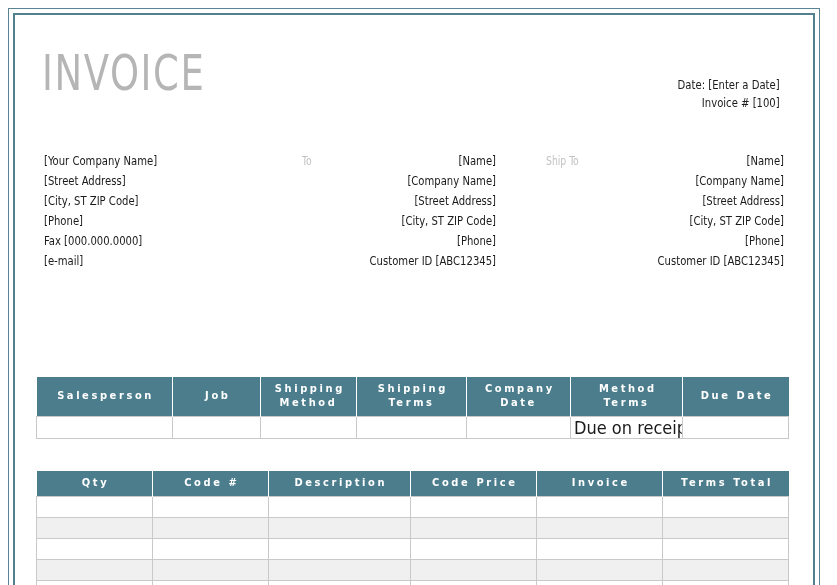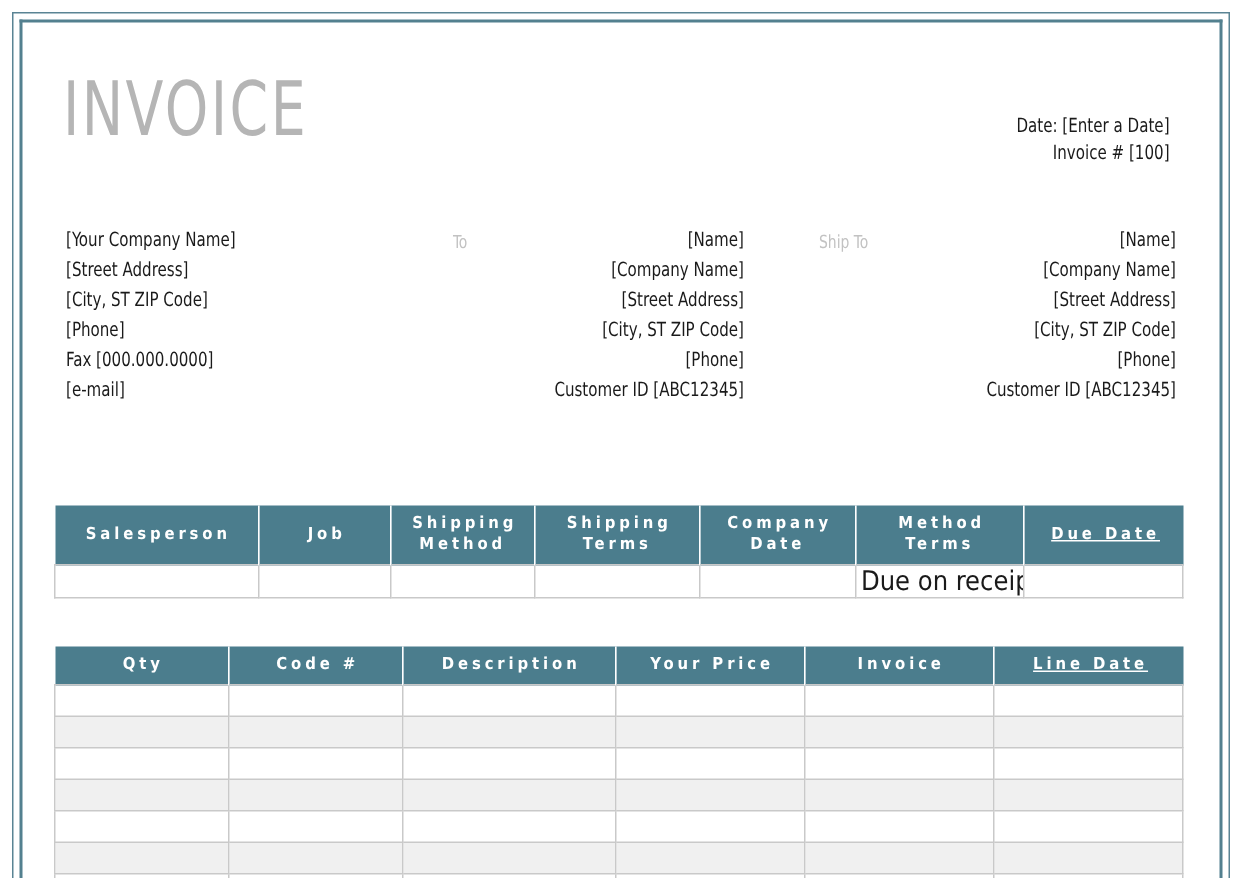--- a/index.html
+++ b/index.html
@@ -122,37 +122,38 @@
     transform-origin: left top;
   }
   .label-to   { left: 302px; top: 152px; }
   .label-ship { left: 546px; top: 152px; }
 
   
   table.inv {
     position: absolute;
     border-collapse: collapse;
     table-layout: fixed;
+    margin-top: 40px;
   }
   table.inv th {
     background: #4B7D8D;
     color: #ffffff;
     font-size: 11px;
     font-weight: 700;
     letter-spacing: 2.6px;
     line-height: 14px;
     padding: 5px 2px 6px 2px;
     text-align: center;
     border-left: 1px solid #ffffff;
     border-right: 1px solid #ffffff;
     vertical-align: middle;
     text-indent: 2.6px;
   }
   table.inv th:first-child { border-left: none; }
-  table.inv th:last-child  { border-right: none; text-decoration: underline; }
+  table.inv th:last-child  { border-right: none; }
 
   table.inv td {
     font-size: 18px;
     color: #1a1a1a;
     height: 20px;
     border: 1px solid #C9C9C9;
     text-align: center;
     vertical-align: middle;
     padding: 0 3px;
     white-space: nowrap;
@@ -256,23 +257,23 @@
         <col style="width:142px">
         <col style="width:126px">
         <col style="width:126px">
         <col style="width:126px">
       </colgroup>
       <thead>
         <tr>
           <th>Qty</th>
           <th>Code #</th>
           <th>Description</th>
-          <th>Your Price</th>
+          <th>Code Price</th>
           <th>Invoice</th>
-          <th>Line Date</th>
+          <th>Terms Total</th>
         </tr>
       </thead>
       <tbody>
         <tr>
           <td></td>
           <td></td>
           <td></td>
           <td></td>
           <td></td>
           <td></td>

